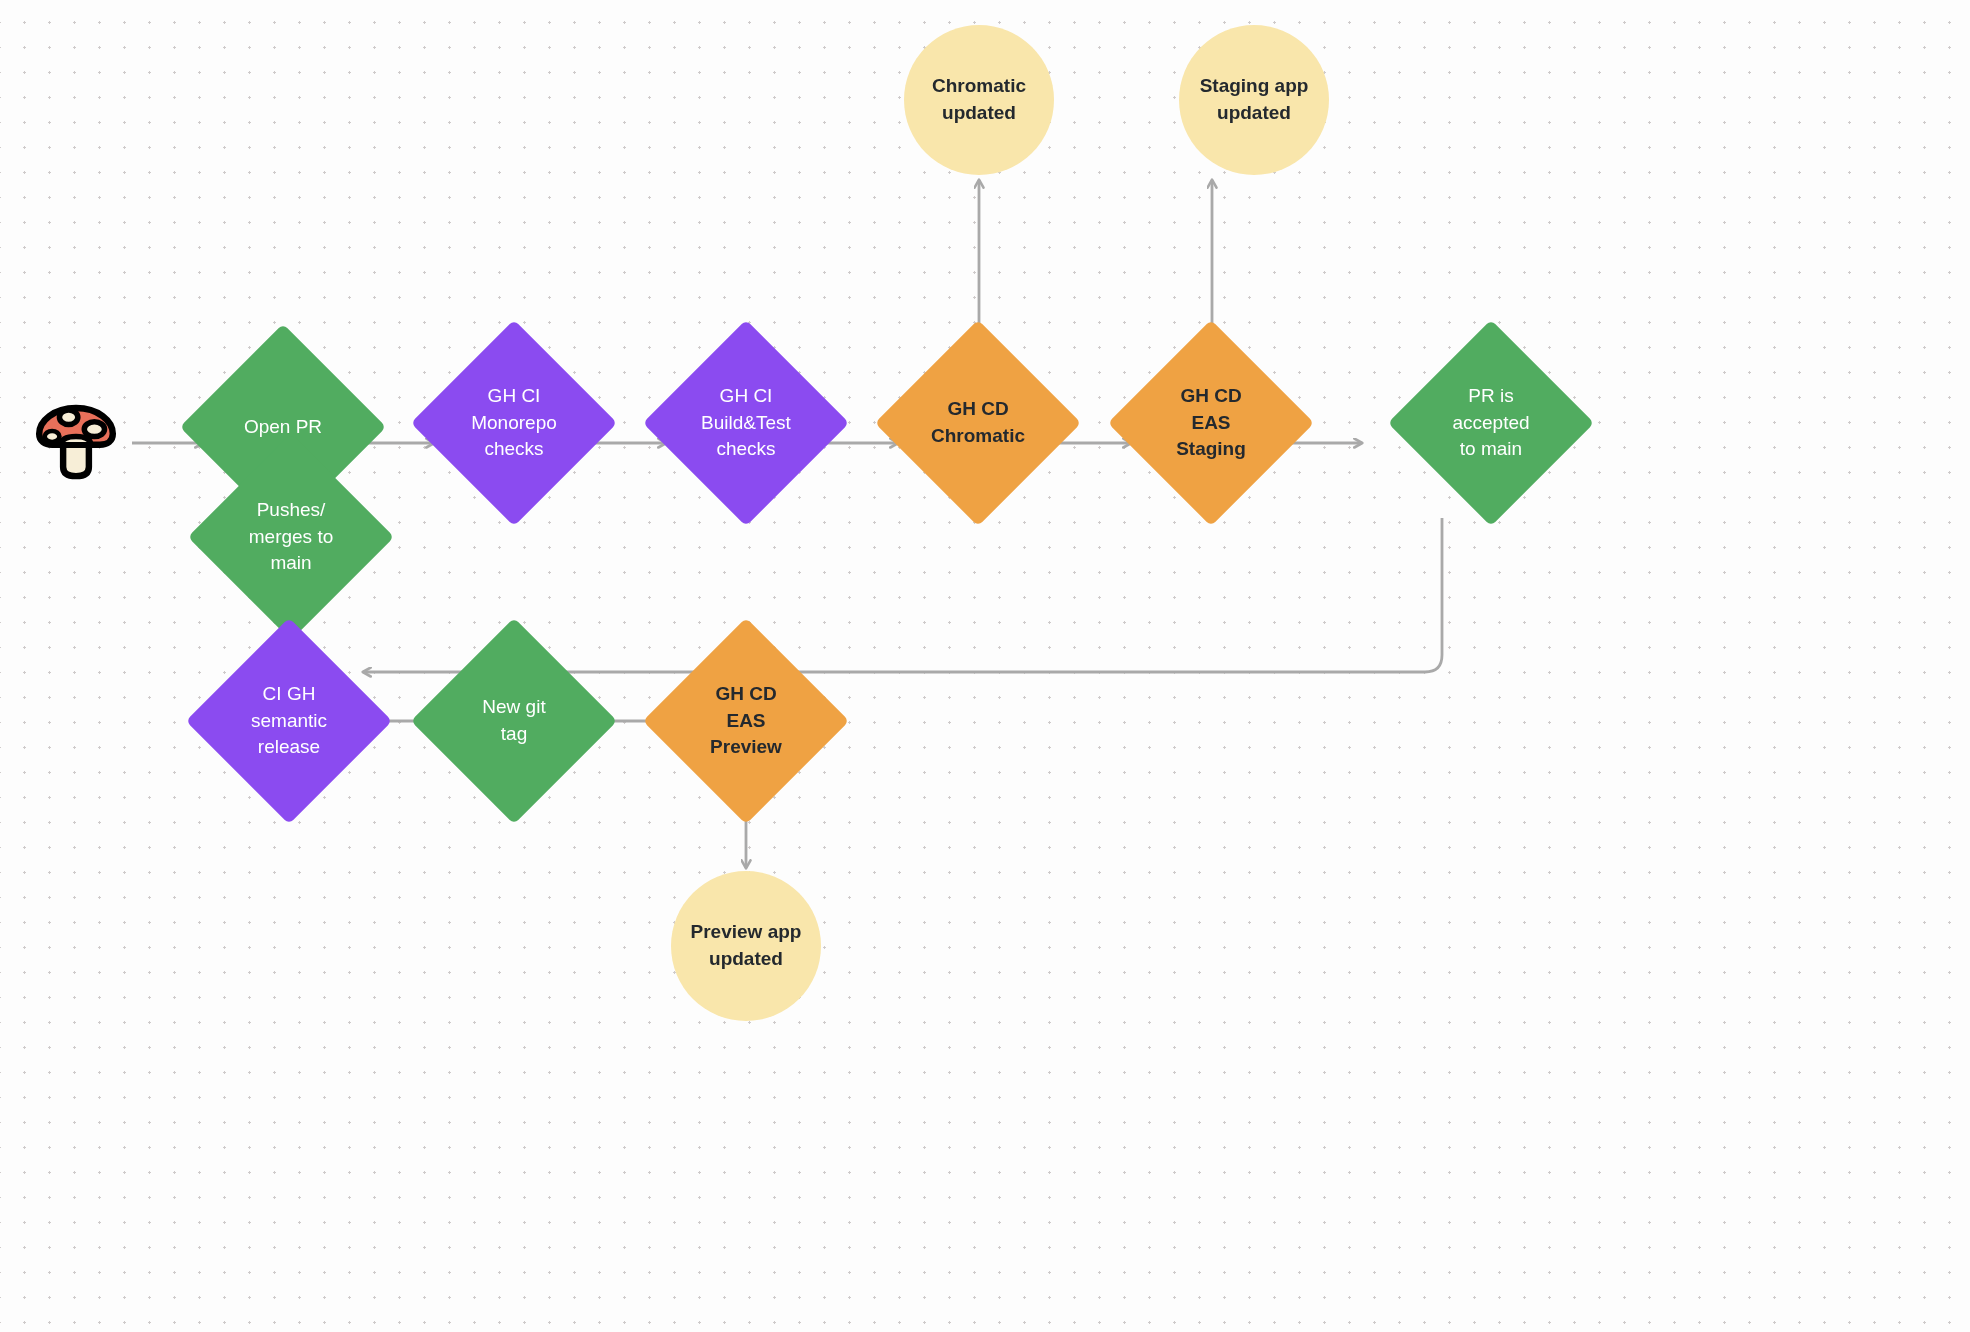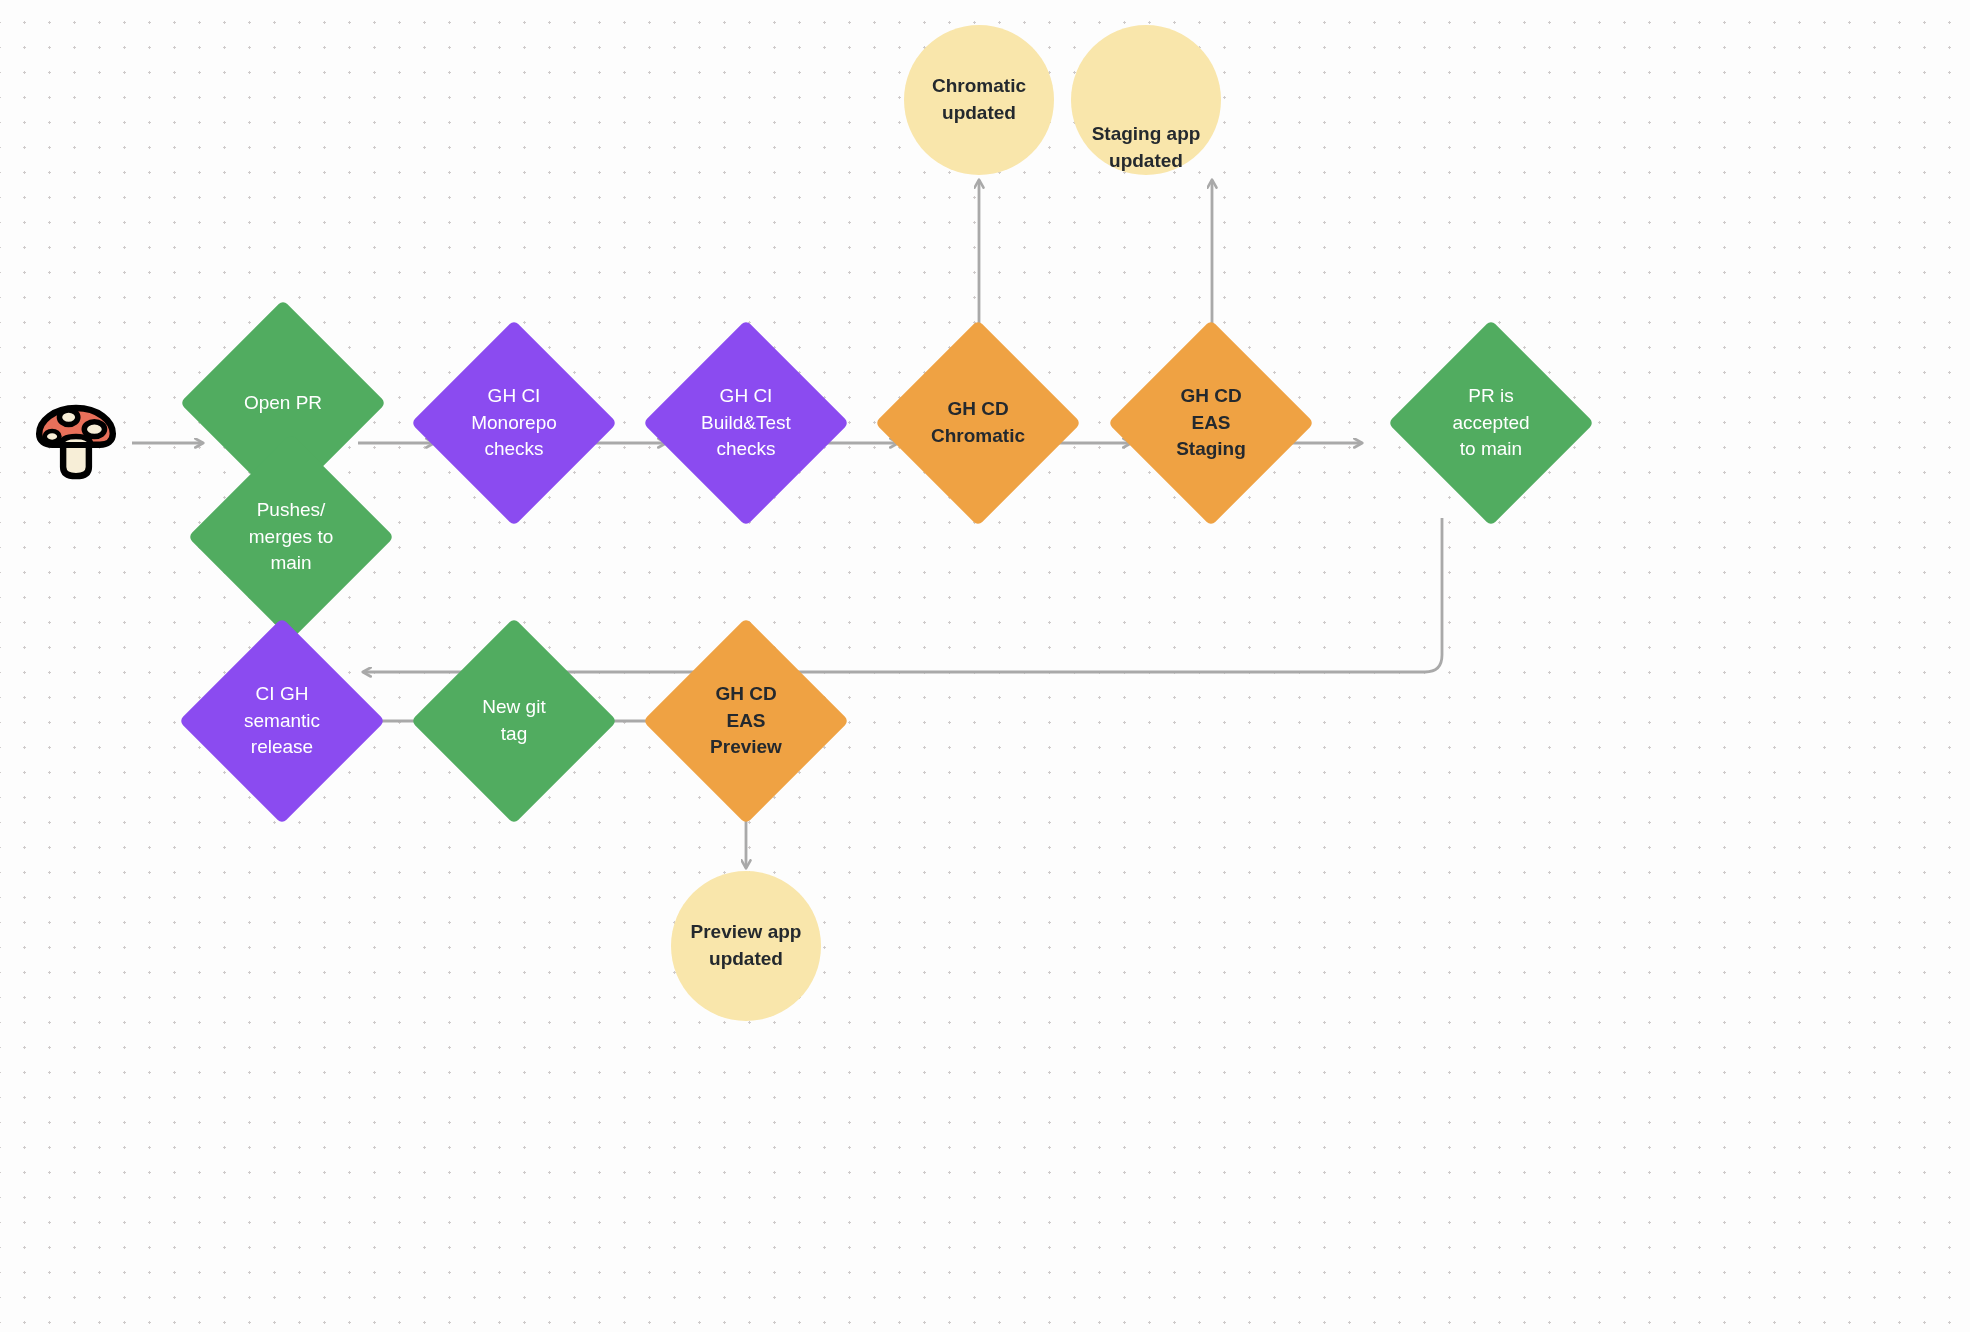--- a/index.html
+++ b/index.html
@@ -110,21 +110,21 @@
     <svg viewBox="0 0 100 100" width="92" height="92">
       <path d="M50 12 C26 12 10 26 10 40 C10 48 16 52 24 52 L76 52 C84 52 90 48 90 40 C90 26 74 12 50 12 Z" fill="#e8705a" stroke="#000000" stroke-width="7" stroke-linejoin="round"></path>
       <path d="M36 52 L36 76 C36 82 40 86 50 86 C60 86 64 82 64 76 L64 52 Z" fill="#f7eed7" stroke="#000000" stroke-width="7" stroke-linejoin="round"></path>
       <path d="M34 52 C34 46 40 43 50 43 C60 43 66 46 66 52 Z" fill="#f7eed7" stroke="#000000" stroke-width="6"></path>
       <ellipse cx="42" cy="22" rx="10" ry="8" fill="#f7eed7" stroke="#000000" stroke-width="6"></ellipse>
       <ellipse cx="70" cy="35" rx="11" ry="8" fill="#f7eed7" stroke="#000000" stroke-width="6"></ellipse>
       <ellipse cx="24" cy="43" rx="8" ry="6" fill="#f7eed7" stroke="#000000" stroke-width="5"></ellipse>
     </svg>
   </div>
 
-  <div class="diamond-wrap" style="left:210px; top:330px; width:146px; height:146px;">
+  <div class="diamond-wrap" style="left:210px; top:354px; width:146px; height:146px;">
     <div class="diamond-shape" style="background:#51ac60;"></div>
     <div class="diamond-label text-light">Open PR</div>
   </div>
 
   <div class="diamond-wrap" style="left:441px; top:350px; width:146px; height:146px;">
     <div class="diamond-shape" style="background:#8b4bf0;"></div>
     <div class="diamond-label text-light">GH CI
 Monorepo
 checks</div>
   </div>
@@ -154,33 +154,33 @@
     <div class="diamond-label text-light">PR is
 accepted
 to main</div>
   </div>
 
   <div class="circle-wrap" style="left:904px; top:25px; width:150px; height:150px; background:#f9e6ab;">
     <div class="circle-label text-dark">Chromatic
 updated</div>
   </div>
 
-  <div class="circle-wrap" style="left:1071px; top:25px; width:150px; height:150px; background:#f9e6ab;align-items:flex-end;">
+  <div class="circle-wrap" style="left:1179px; top:25px; width:150px; height:150px; background:#f9e6ab;">
     <div class="circle-label text-dark">Staging app
 updated</div>
   </div>
 
   <div class="diamond-wrap" style="left:218px; top:464px; width:146px; height:146px;">
     <div class="diamond-shape" style="background:#51ac60;"></div>
     <div class="diamond-label text-light">Pushes/
 merges to
 main</div>
   </div>
 
-  <div class="diamond-wrap" style="left:209px; top:648px; width:146px; height:146px;">
+  <div class="diamond-wrap" style="left:216px; top:648px; width:146px; height:146px;">
     <div class="diamond-shape" style="background:#8b4bf0;"></div>
     <div class="diamond-label text-light">CI GH
 semantic
 release</div>
   </div>
 
   <div class="diamond-wrap" style="left:441px; top:648px; width:146px; height:146px;text-decoration:underline;">
     <div class="diamond-shape" style="background:#51ac60;"></div>
     <div class="diamond-label text-light">New git
 tag</div>

